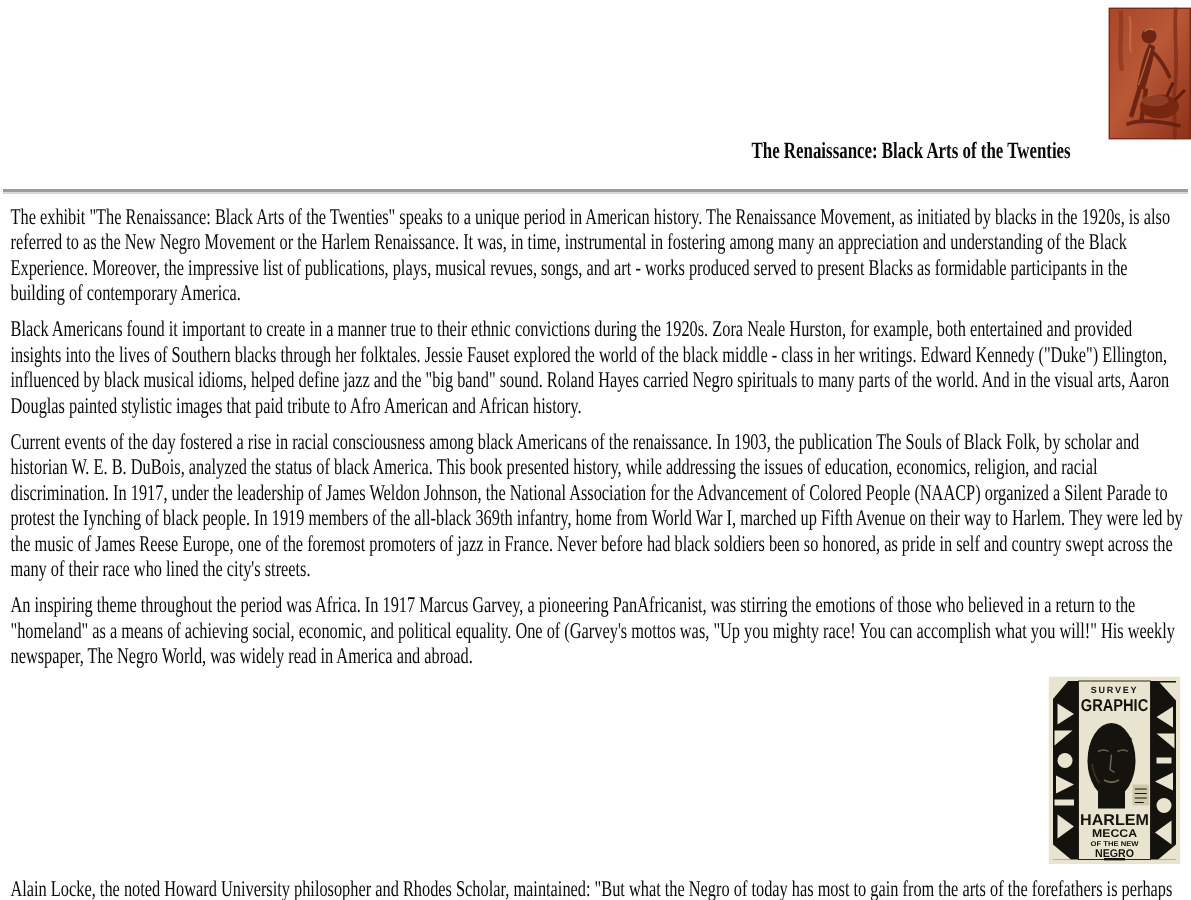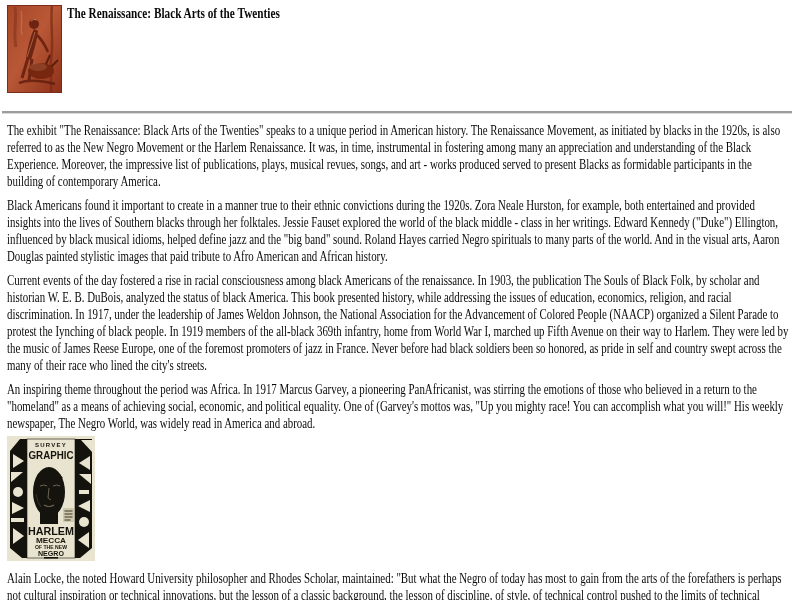--- a/index.html
+++ b/index.html
@@ -9,22 +9,23 @@
   }
   .page {
     position: relative;
     width: 794px; height: 600px;
     font-family: "Liberation Serif", serif;
     color: #0a0a0a;
     overflow: hidden;
   }
   .header {
     display: flex;
-    align-items: flex-start;
+    align-items: flex-end;
     margin: 5px 0 0 7px;
+    flex-direction: column;
   }
   .relief-img { display: block; flex: 0 0 auto; }
   .page-title {
     display: inline-block;
     font-weight: bold;
     font-size: 15.5px;
     line-height: 15px;
     white-space: nowrap;
     margin-left: 5px;
     transform: scaleX(0.726);
@@ -43,21 +44,21 @@
     transform: scaleX(0.726);
     transform-origin: 0 0;
   }
   .squeeze p {
     margin: 0 0 7px 0;
     font-size: 15px;
     line-height: 17px;
   }
   .figure {
     width: 780px;
-    text-align: left;
+    text-align: right;
     margin: -3px 0 9px 0;
   }
   .figure svg { display: inline-block; vertical-align: top; }
 </style>
 </head>
 <body>
 
 <div class="page">
 
   <div class="header">

